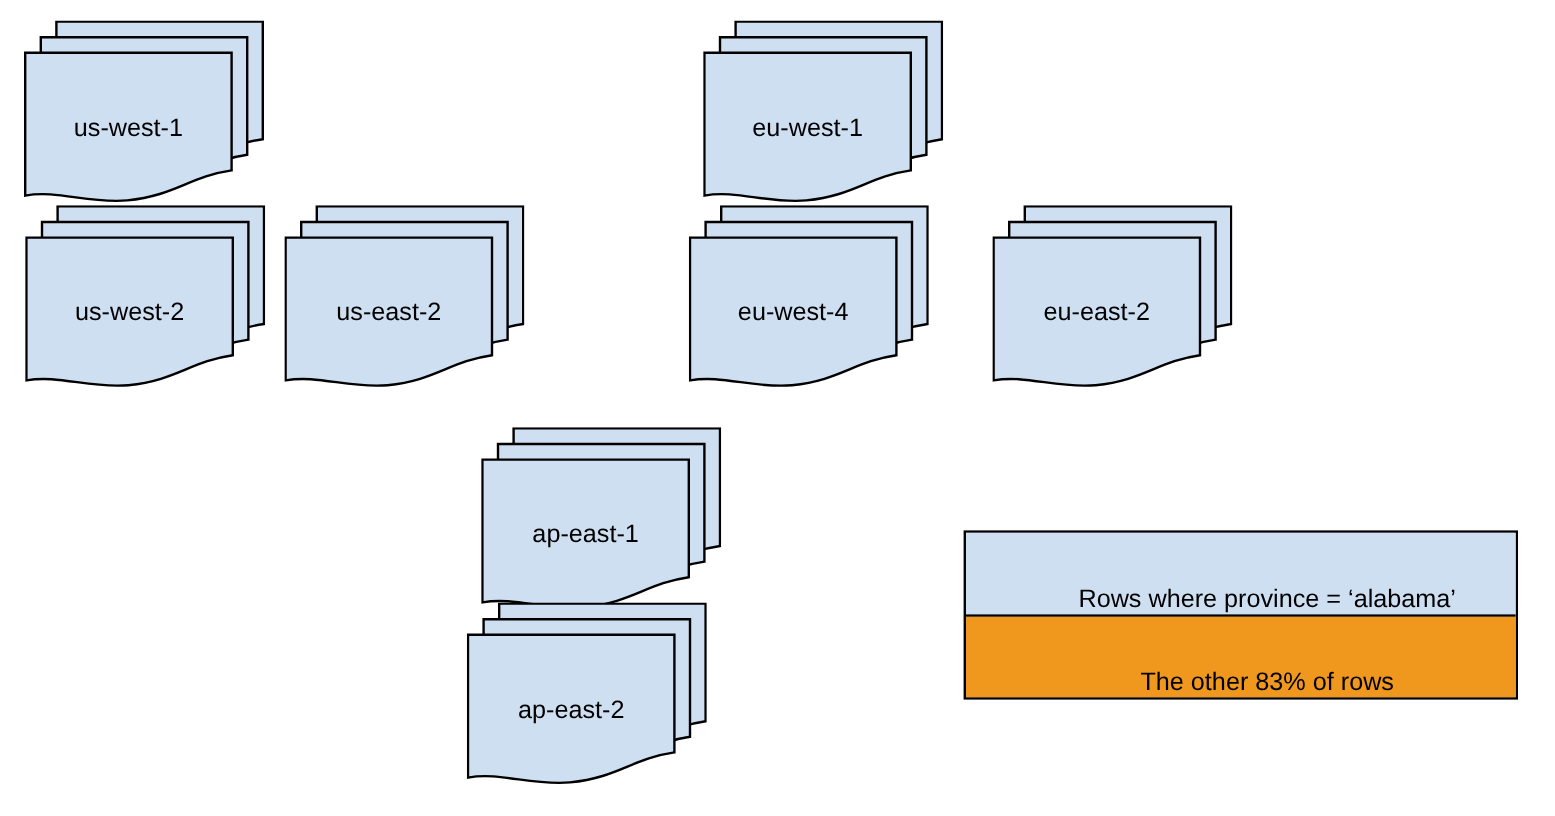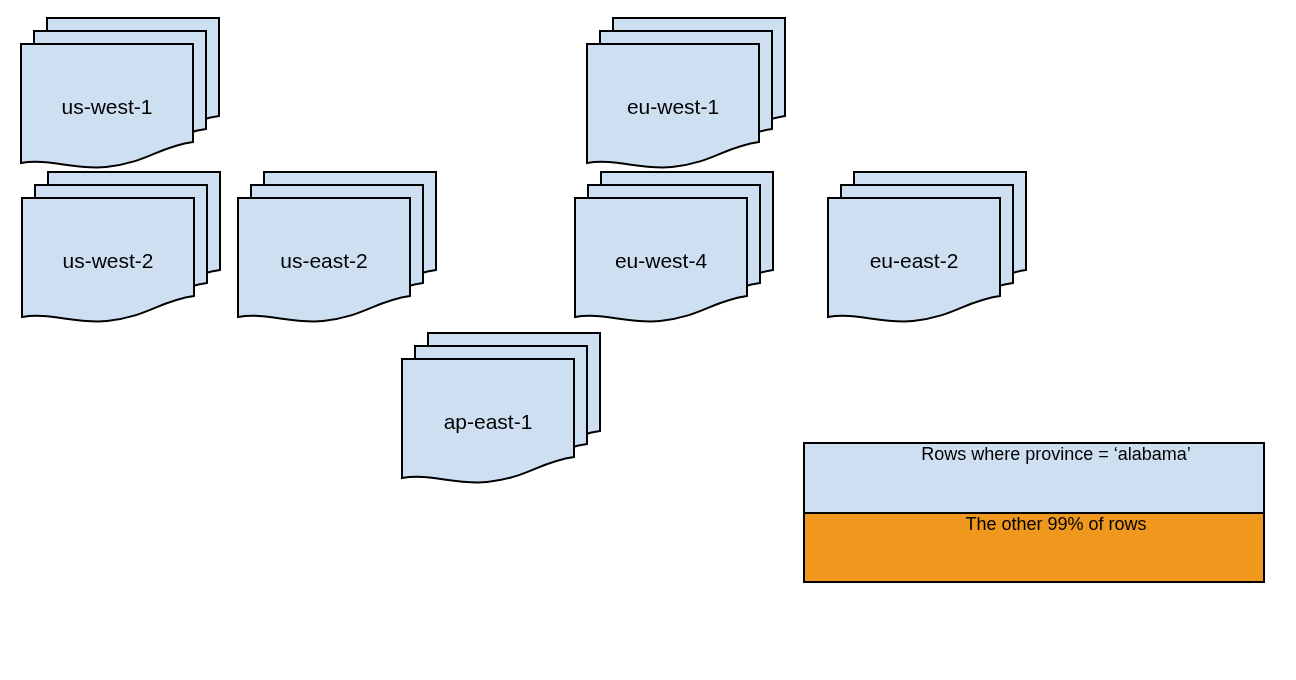--- a/index.html
+++ b/index.html
@@ -62,23 +62,23 @@
     width: 462px;
     height: 141px;
     box-sizing: border-box;
     border: 2px solid var(--stroke, #000000);
     display: flex;
     flex-direction: column;
   }
   .legend-row {
     flex: 1 1 0;
     display: flex;
-    align-items: flex-start;
+    align-items: flex-end;
     justify-content: center;
-    font-size: 18px;
+    font-size: 21px;
     white-space: nowrap;
     padding-left: 44px;
   }
   .legend-row.blue {
     background: var(--doc-fill, #cfdff2);
     border-bottom: 2px solid var(--stroke, #000000);
   }
   .legend-row.orange {
     background: var(--highlight-fill, #f0981e);
   }
@@ -143,32 +143,40 @@
 
   <div class="stack" style="left:793px;top:171px;margin-left:34px;">
     <svg class="stack-art" width="200" height="152" viewBox="0 0 200 152">
       <use href="#docshape" class="doc" transform="translate(26,0)"></use>
       <use href="#docshape" class="doc" transform="translate(13,13)"></use>
       <use href="#docshape" class="doc" transform="translate(0,26)"></use>
     </svg>
     <div class="stack-label">eu-east-2</div>
   </div>
 
-  <div class="stack" style="left:401px;top:332px;">
+  <div class="stack" style="left:401px;top:356px;">
     <svg class="stack-art" width="200" height="152" viewBox="0 0 200 152">
       <use href="#docshape" class="doc" transform="translate(26,0)"></use>
       <use href="#docshape" class="doc" transform="translate(13,13)"></use>
       <use href="#docshape" class="doc" transform="translate(0,26)"></use>
     </svg>
     <div class="stack-label">ap-east-1</div>
   </div>
 
+  <div class="stack" style="left:389px;top:502px;">
+    <svg class="stack-art" width="200" height="152" viewBox="0 0 200 152">
+      <use href="#docshape" class="doc" transform="translate(26,0)"></use>
+      <use href="#docshape" class="doc" transform="translate(13,13)"></use>
+      <use href="#docshape" class="doc" transform="translate(0,26)"></use>
+    </svg>
+    <div class="stack-label">ap-east-2</div>
+  </div>
 
   <div class="legend">
     <div class="legend-row blue">
       <span>Rows where province = ‘alabama’</span>
     </div>
     <div class="legend-row orange">
-      <span>The other 99% of rows</span>
+      <span>The other 83% of rows</span>
     </div>
   </div>
 
 </div>
 
 </body></html>

